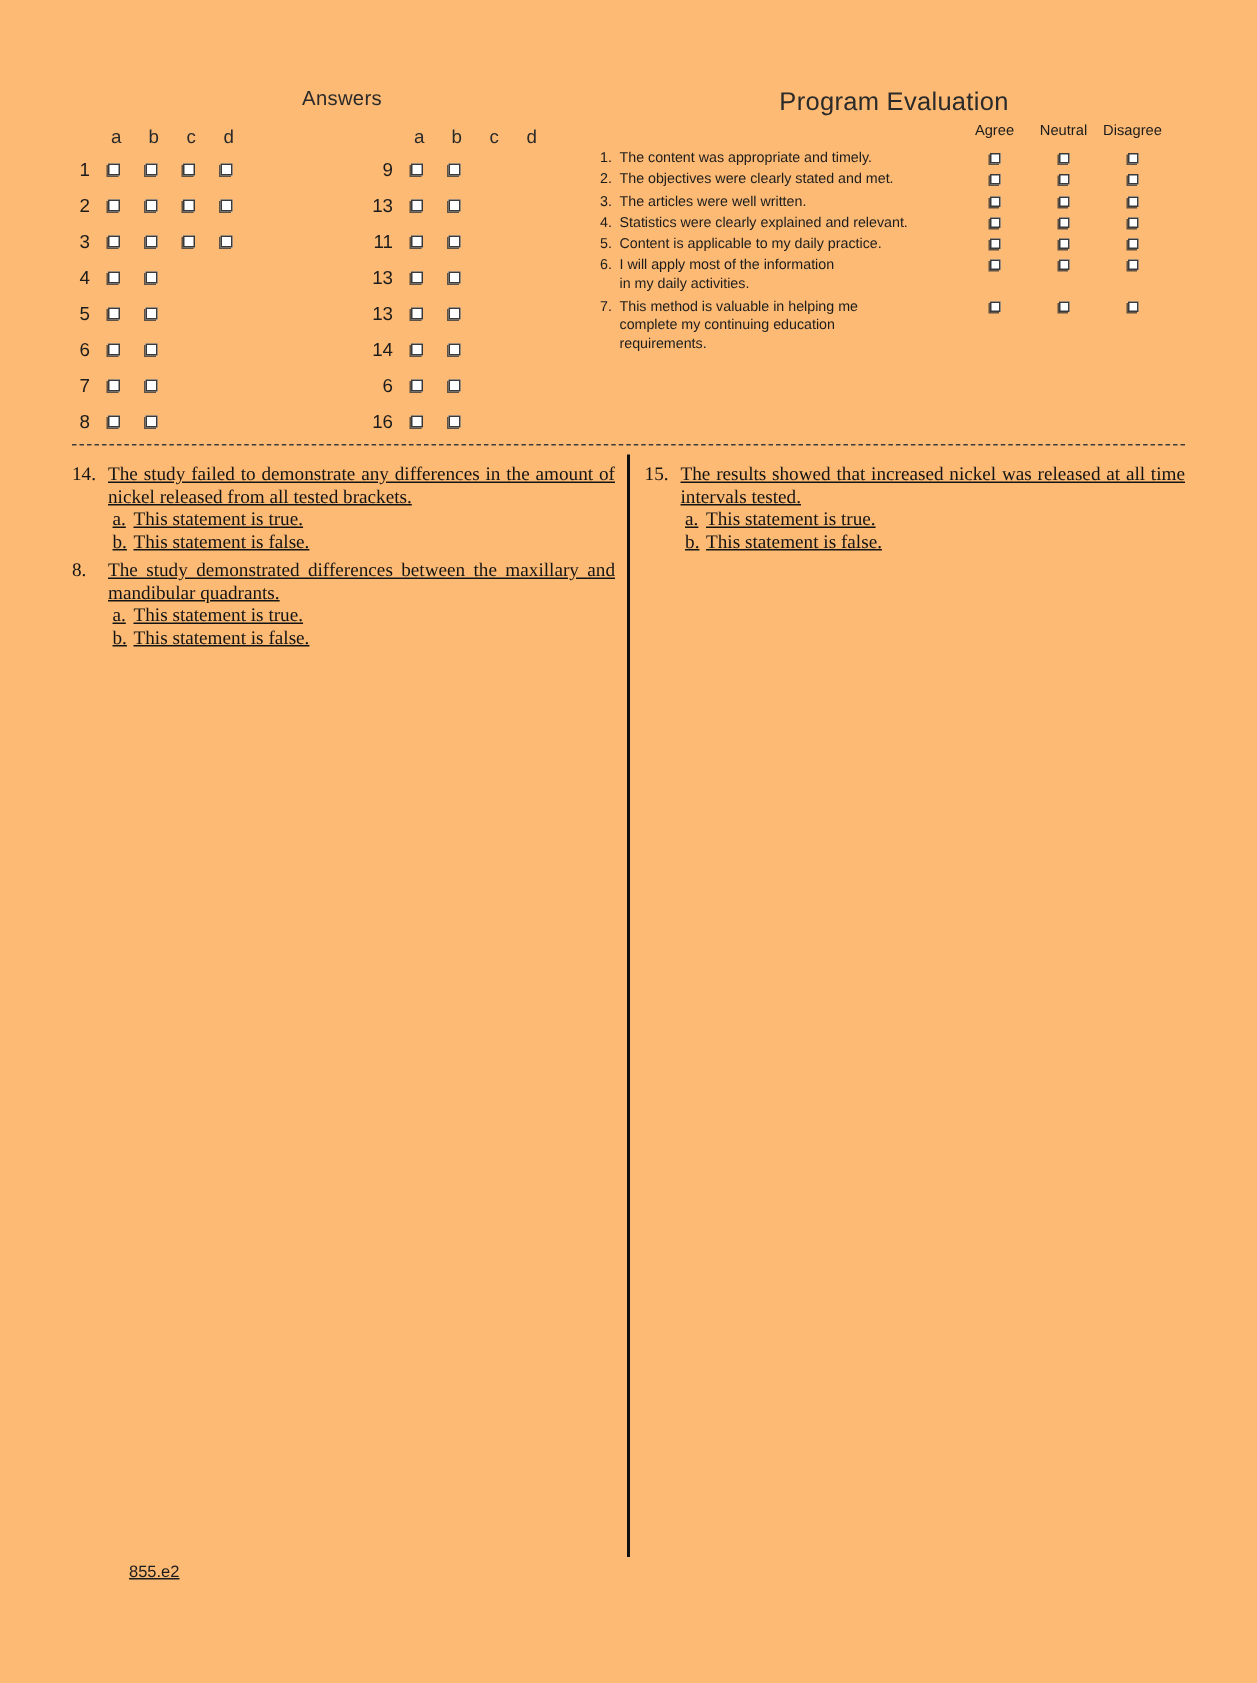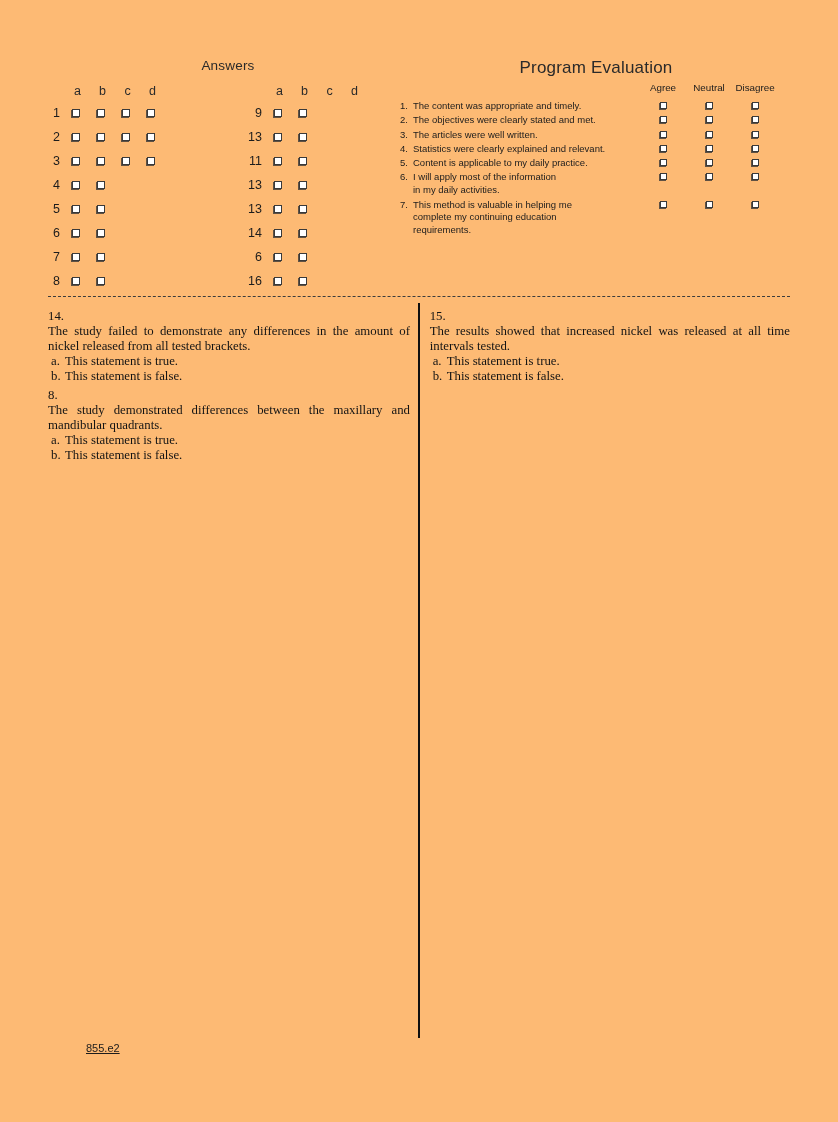--- a/index.html
+++ b/index.html
@@ -47,23 +47,23 @@
 
   
   .dashed-divider { position:absolute; left:48px; right:48px; top:296px; border-top:1.2px dashed #3c3c3c; }
 
   
   .questions { position:absolute; left:48px; right:48px; top:303px; display:flex; }
   .q-col { padding-top:6px; }
   .q-col.left { width:362px; }
   .v-divider { width:1.7px; background:#101010; height:735px; margin-left:8px; flex:none; }
   .q-col.right { flex:1; padding-left:10px; }
-  .question { display:flex; font-family:"Liberation Serif", serif; font-size:12.8px; line-height:15px; margin-bottom:4px; color:#141414;flex-direction:column; }
+  .question { display:flex; font-family:"Liberation Serif", serif; font-size:12.8px; line-height:15px; margin-bottom:4px; color:#141414; }
   .q-num { width:20px; flex:none; margin-right:4px; }
-  .q-body { flex:1; }
+  .q-body { flex:1;text-decoration:underline; }
   .q-text { text-align:justify; }
   .q-options { padding-left:3px; }
   .q-opt { display:flex; }
   .opt-letter { width:14px; flex:none; }
 
   
   .footer { position:absolute; left:86px; top:1042px; font-size:11px; color:#1c1c1c;text-decoration:underline; }
 </style>
 </head>
 <body>

